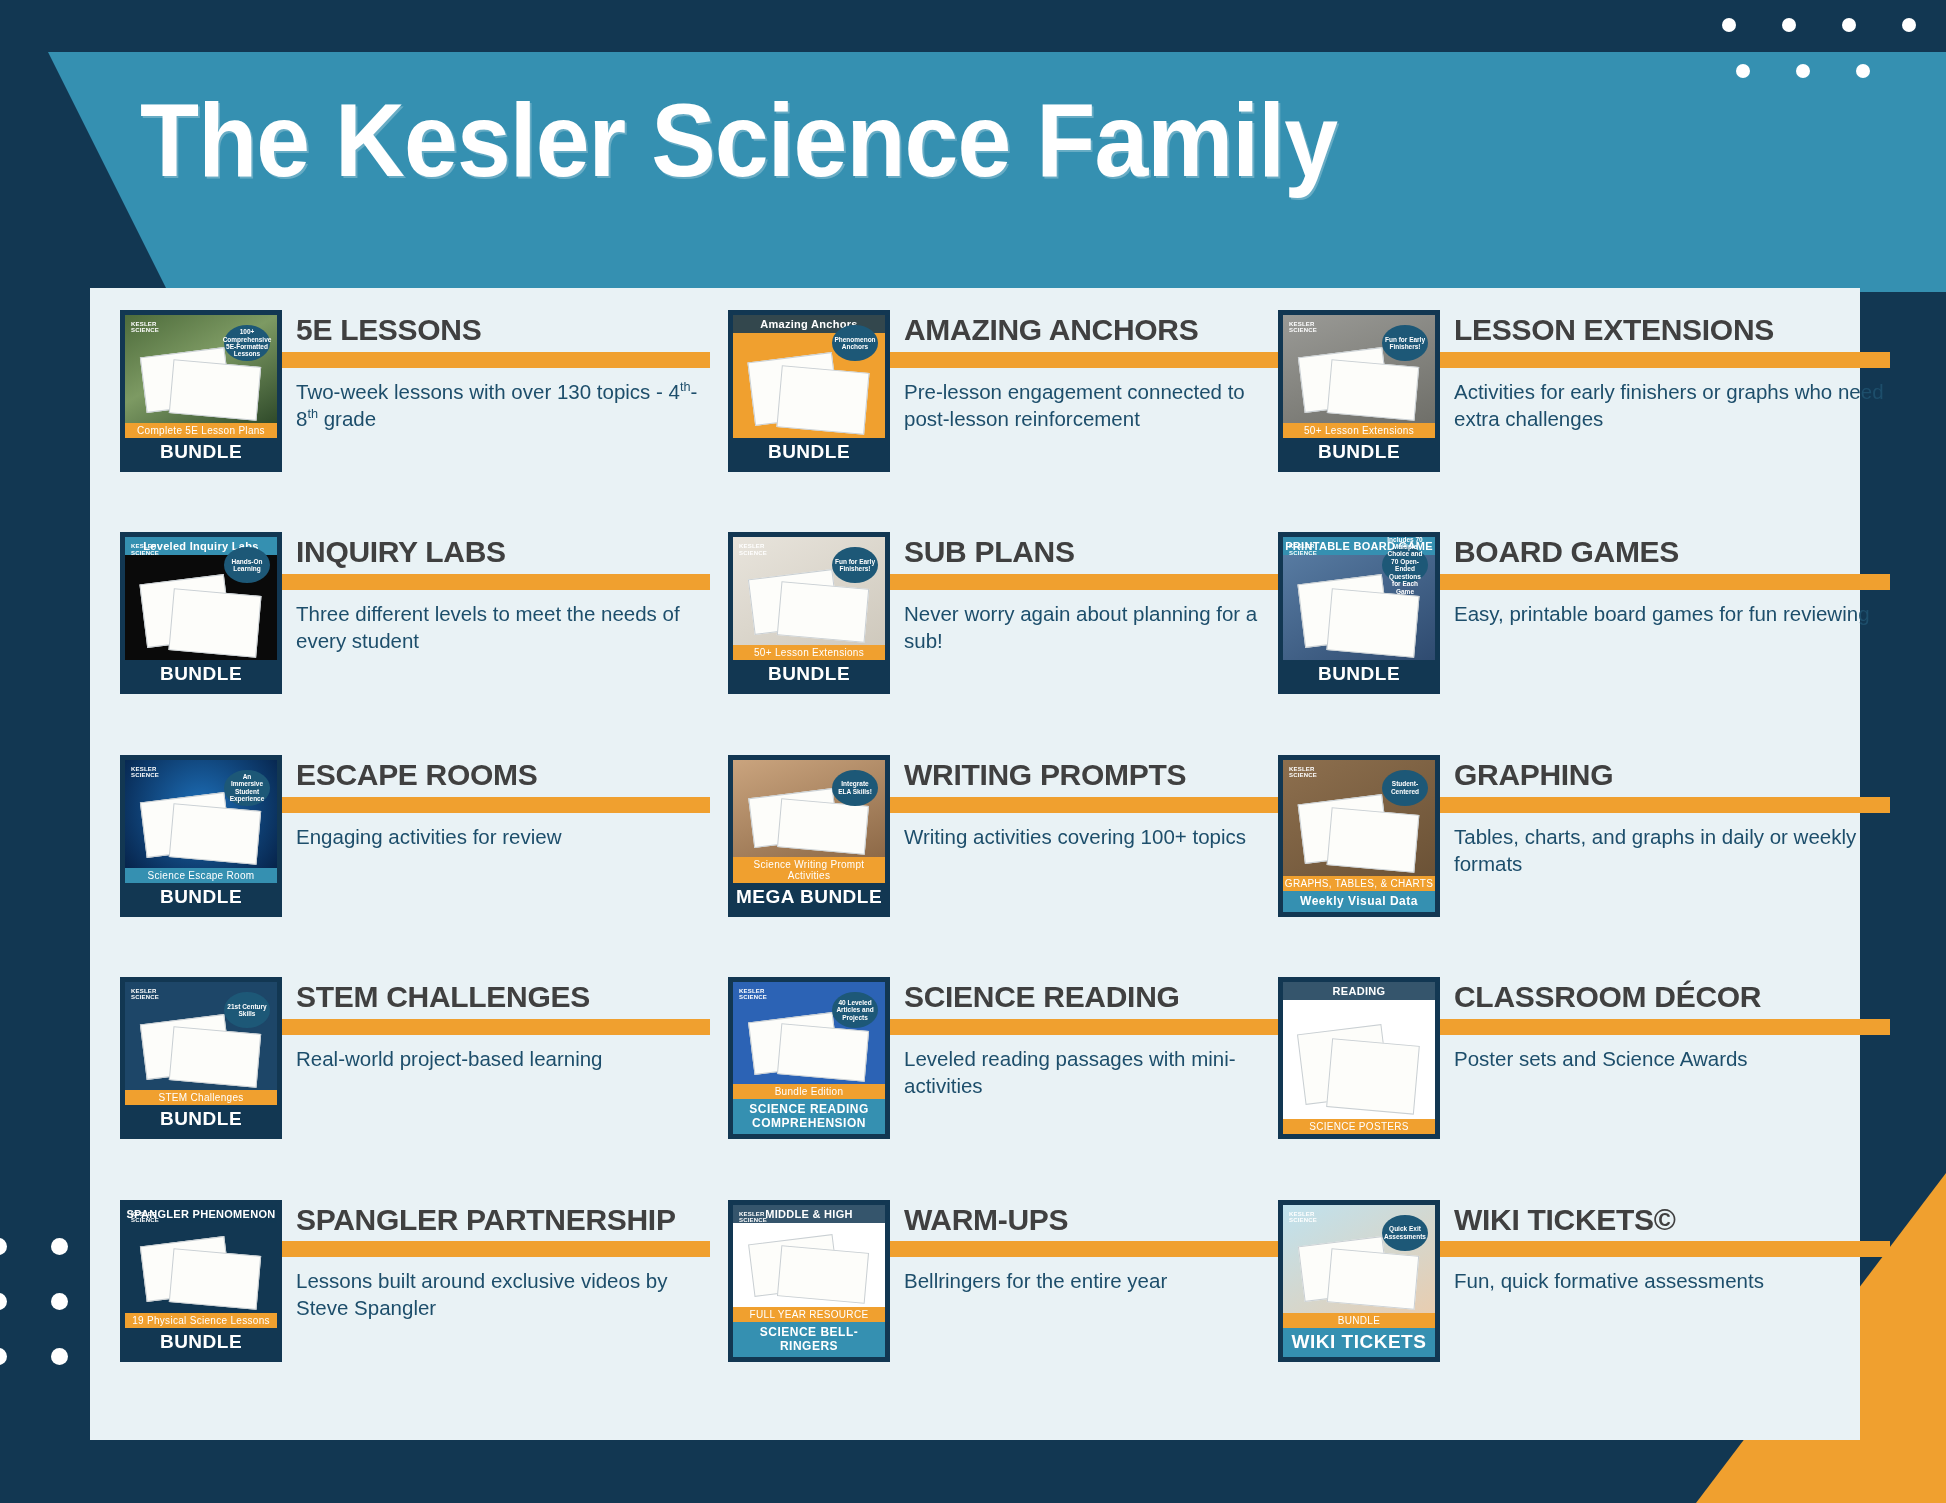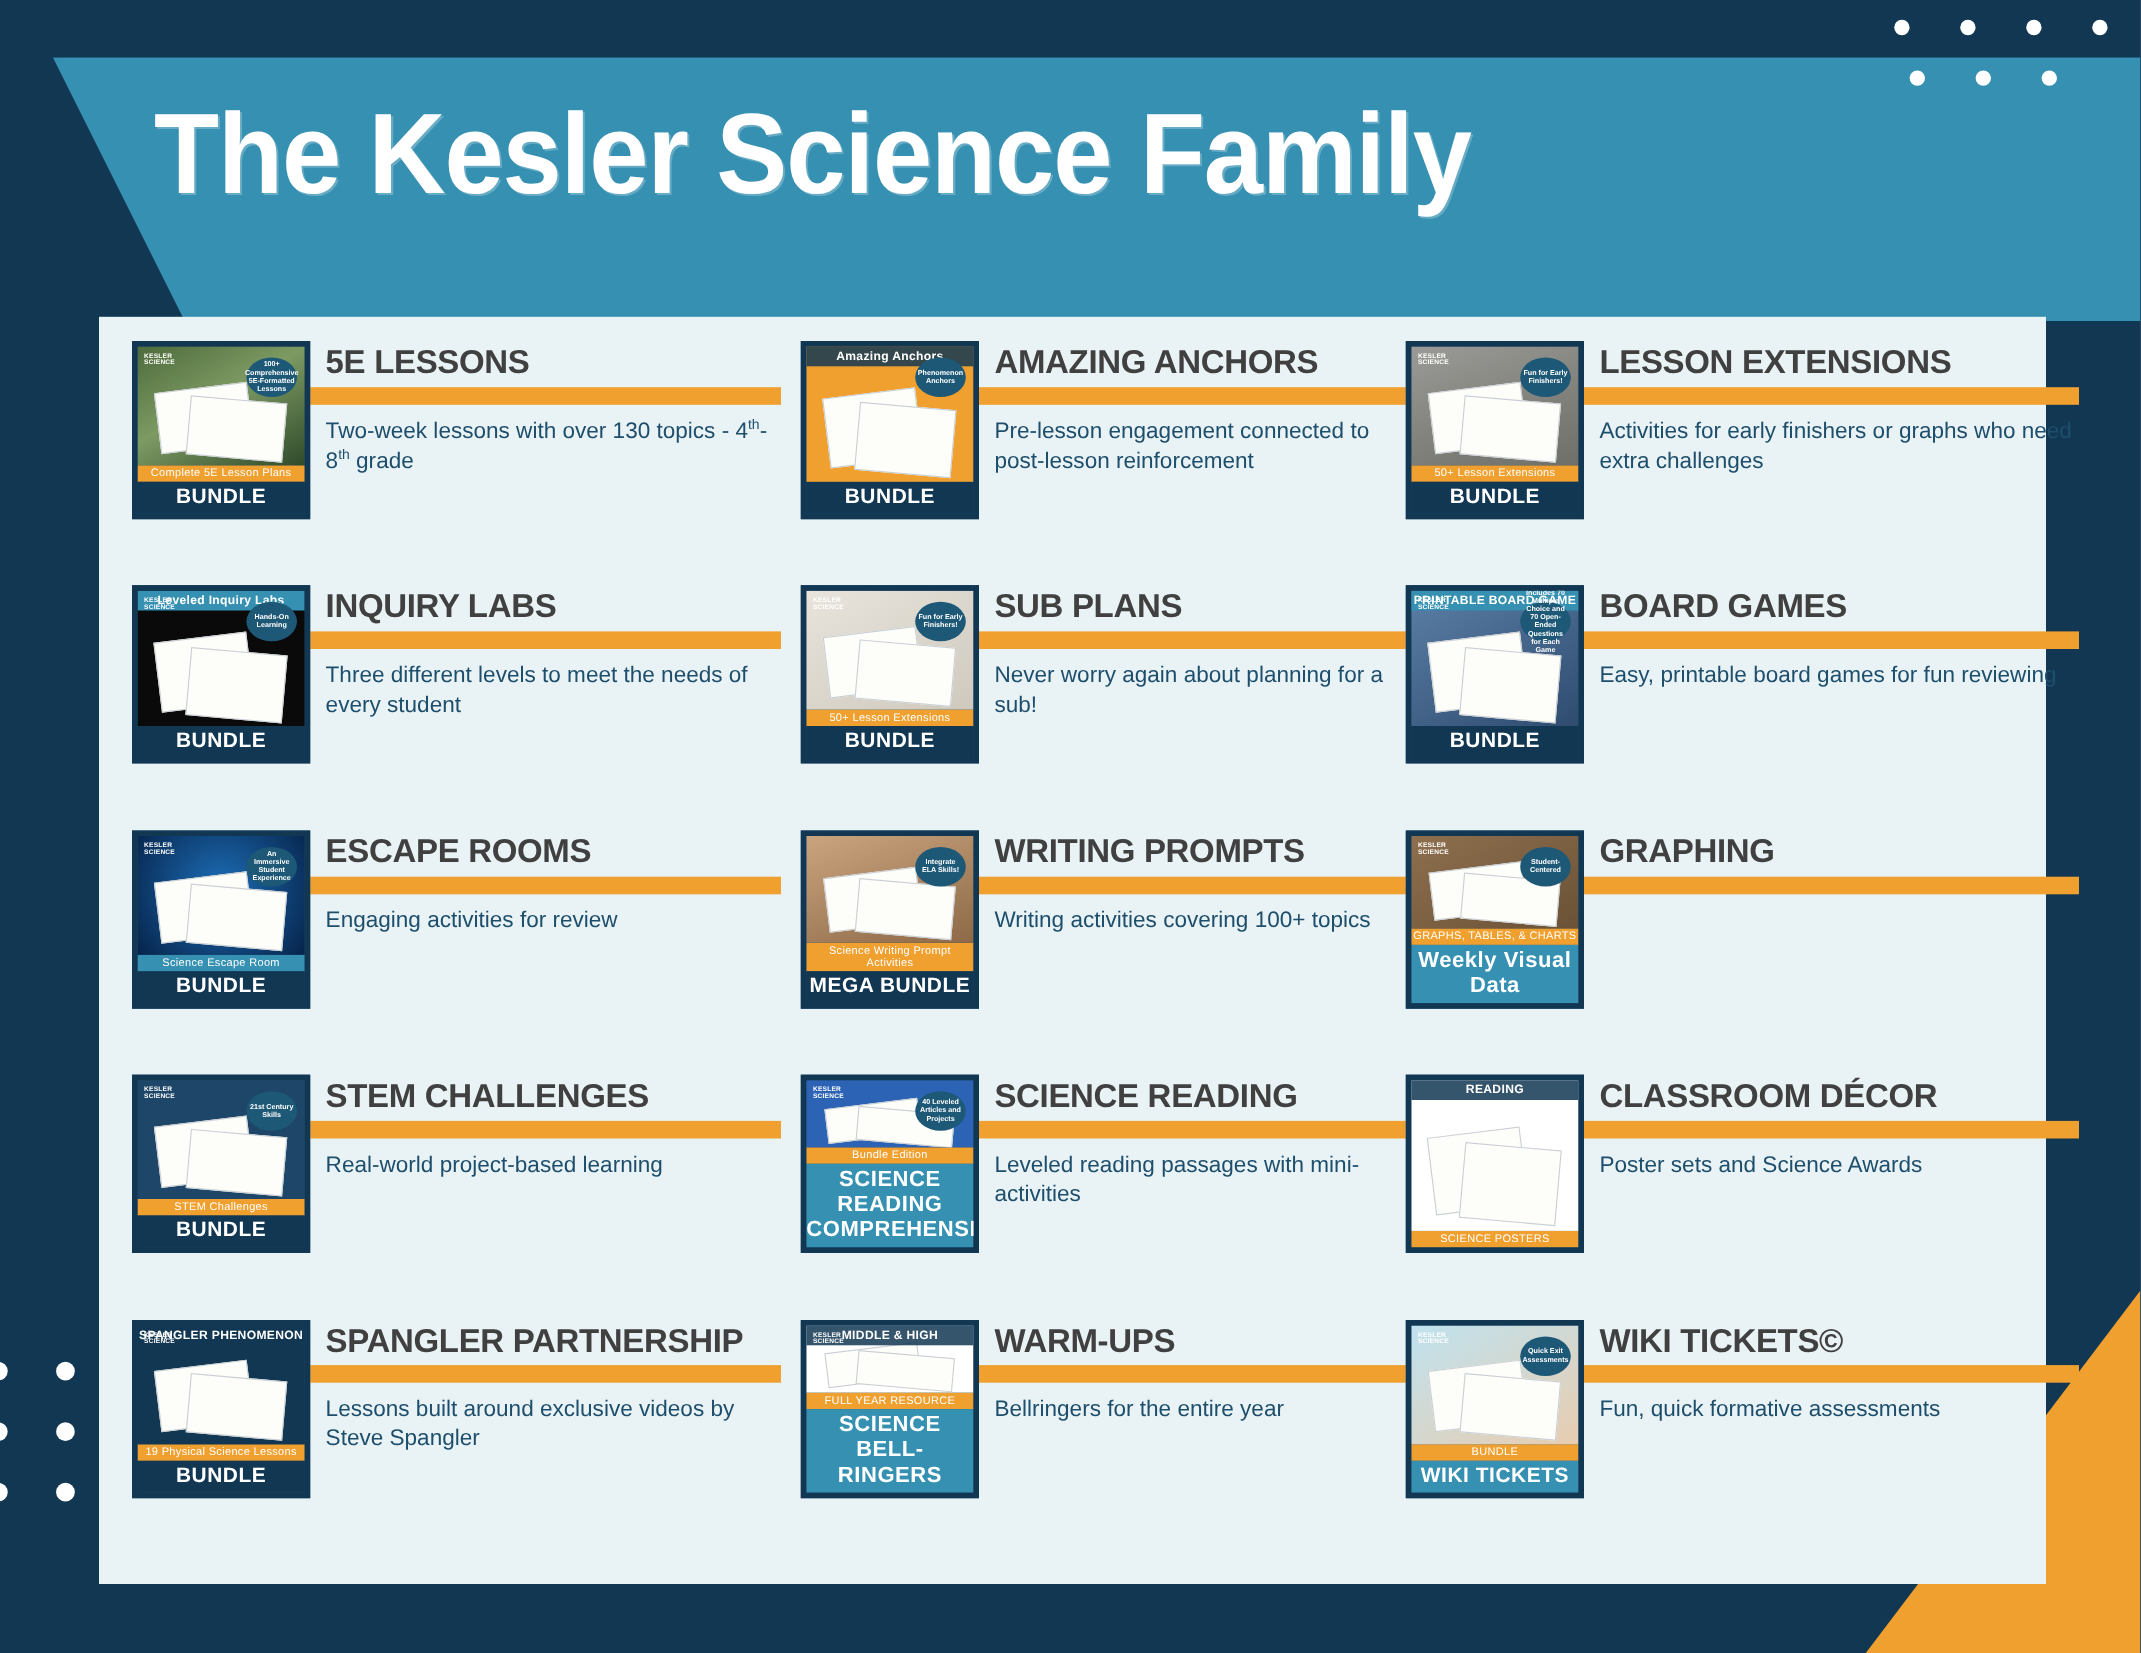--- a/index.html
+++ b/index.html
@@ -65,21 +65,21 @@
     border: 5px solid #123752; background: #1d4668;
     position: relative; overflow: hidden;
     display: flex; flex-direction: column;
     font-size: 9px; color: #fff; text-align: center;
   }
   .thumb .art { flex: 1; position: relative; overflow: hidden; }
   .thumb .cap {
     font-weight: 700; font-size: 19px; letter-spacing: 0.5px;
     padding: 3px 0 4px; color: #fff;
   }
-  .thumb .cap.sm { font-size: 20px; }
+  .thumb .cap.sm { font-size: 12px; }
   .thumb .cap.teal { background: #3590b1; }
   .thumb .cap.navy { background: #123752; }
   .thumb .strip {
     background: #f0a02f; color: #fff; font-size: 10px; font-weight: 400;
     padding: 2px 0; letter-spacing: .3px;
   }
   .thumb .strip.teal { background:#3590b1; }
   .thumb .toplabel {
     position: absolute; left:0; right:0; top:0; padding:3px 0;
     font-size: 11px; font-weight: 600; letter-spacing:.3px;
@@ -316,20 +316,21 @@
                 <div class="sheet" style="left:12%;top:34%;width:56%;height:52%;transform:rotate(-7deg);"></div>
                 <div class="sheet" style="left:30%;top:44%;width:58%;height:50%;transform:rotate(5deg);"></div>
               </div>
             </div>
             <div class="strip">GRAPHS, TABLES, &amp; CHARTS</div>
             <div class="cap teal sm">Weekly Visual Data</div>
           </div>
           <div class="txt">
             <div class="hd">Graphing</div>
             <div class="rule"></div>
+            <div class="desc">Tables, charts, and graphs in daily or weekly formats</div>
           </div>
         </div>
         <div class="item">
           <div class="thumb">
             <div class="art" style="background:#1d4668;">
               <div class="ks">KESLER<br>SCIENCE</div>
               <div class="badge">21st Century Skills</div>
               <div class="sheets">
                 <div class="sheet" style="left:12%;top:34%;width:56%;height:52%;transform:rotate(-7deg);"></div>
                 <div class="sheet" style="left:30%;top:44%;width:58%;height:50%;transform:rotate(5deg);"></div>

